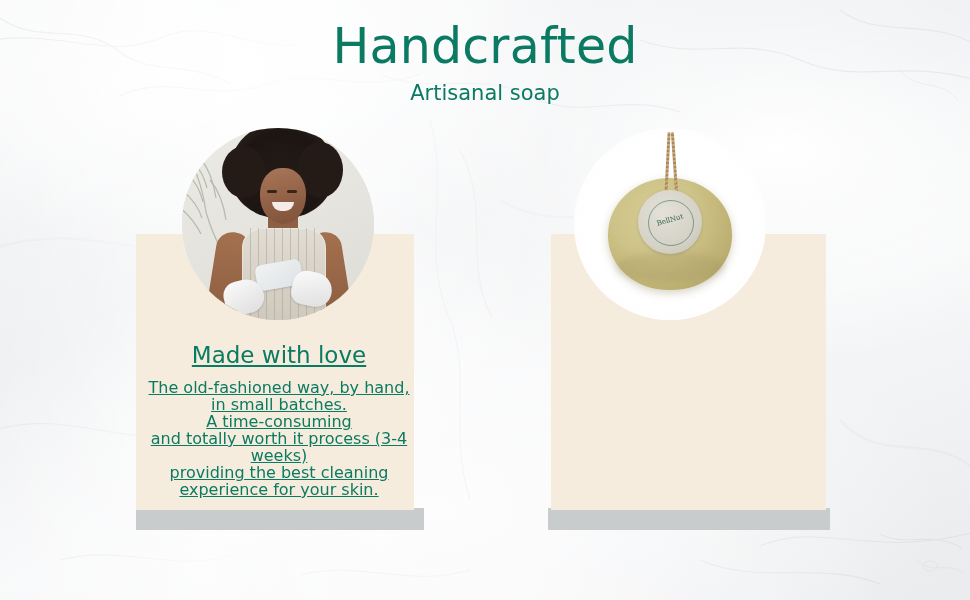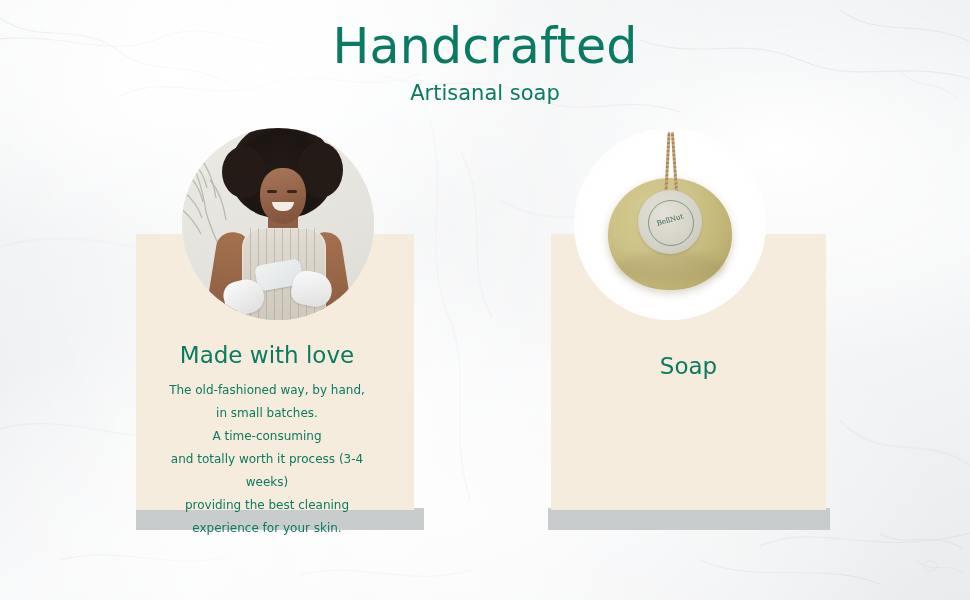--- a/index.html
+++ b/index.html
@@ -94,21 +94,21 @@
     font-weight: 400;
     font-family: "DejaVu Sans", sans-serif;
     color: #0a7a62;
   }
   .card-body {
     font-weight: 400;
     font-family: "DejaVu Sans", sans-serif;
     color: #0a7a62;
     white-space: pre-line;
   }
-  .body-small { font-size: 12px; line-height: 23px; margin-top: 10px; }
+  .body-small { font-size: 16px; line-height: 17px; margin-top: 10px; }
   .body-large { font-size: 18px; line-height: 25px; margin-top: 16px; }
 
   
   .photo {
     position: absolute;
     border-radius: 50%;
     overflow: hidden;
     z-index: 4;
   }
 
@@ -367,21 +367,21 @@
         <div class="rib" style="left:48px"></div>
       <div class="rib" style="left:56px"></div>
         <div class="rib" style="left:64px"></div>
       <div class="rib" style="left:72px"></div>
     </div>
     <div class="soap-bar-hand"></div>
     <div class="glove l"></div>
     <div class="glove r"></div>
   </div>
 
-  <div class="card-text" style="left:128px; top:341px; width:278px;">
+  <div class="card-text" style="left:140px; top:341px; width:278px;text-decoration:underline;">
     <div class="card-heading">Made with love</div>
     <div class="card-body body-small">The old-fashioned way, by hand,
 in small batches.
 A time-consuming
 and totally worth it process (3-4
 weeks)
 providing the best cleaning
 experience for your skin.</div>
   </div>
 
@@ -395,16 +395,15 @@
     <div class="cord a"></div>
     <div class="cord b"></div>
     <div class="soap-round"></div>
     <div class="soap-label">
       <div class="ring"></div>
       <div class="brand">BellNut</div>
     </div>
   </div>
 
   <div class="card-text" style="left:551px; top:352px; width:275px;">
-    <div class="card-heading">Soap</div>
   </div>
 
 </div>
 
 </body></html>

